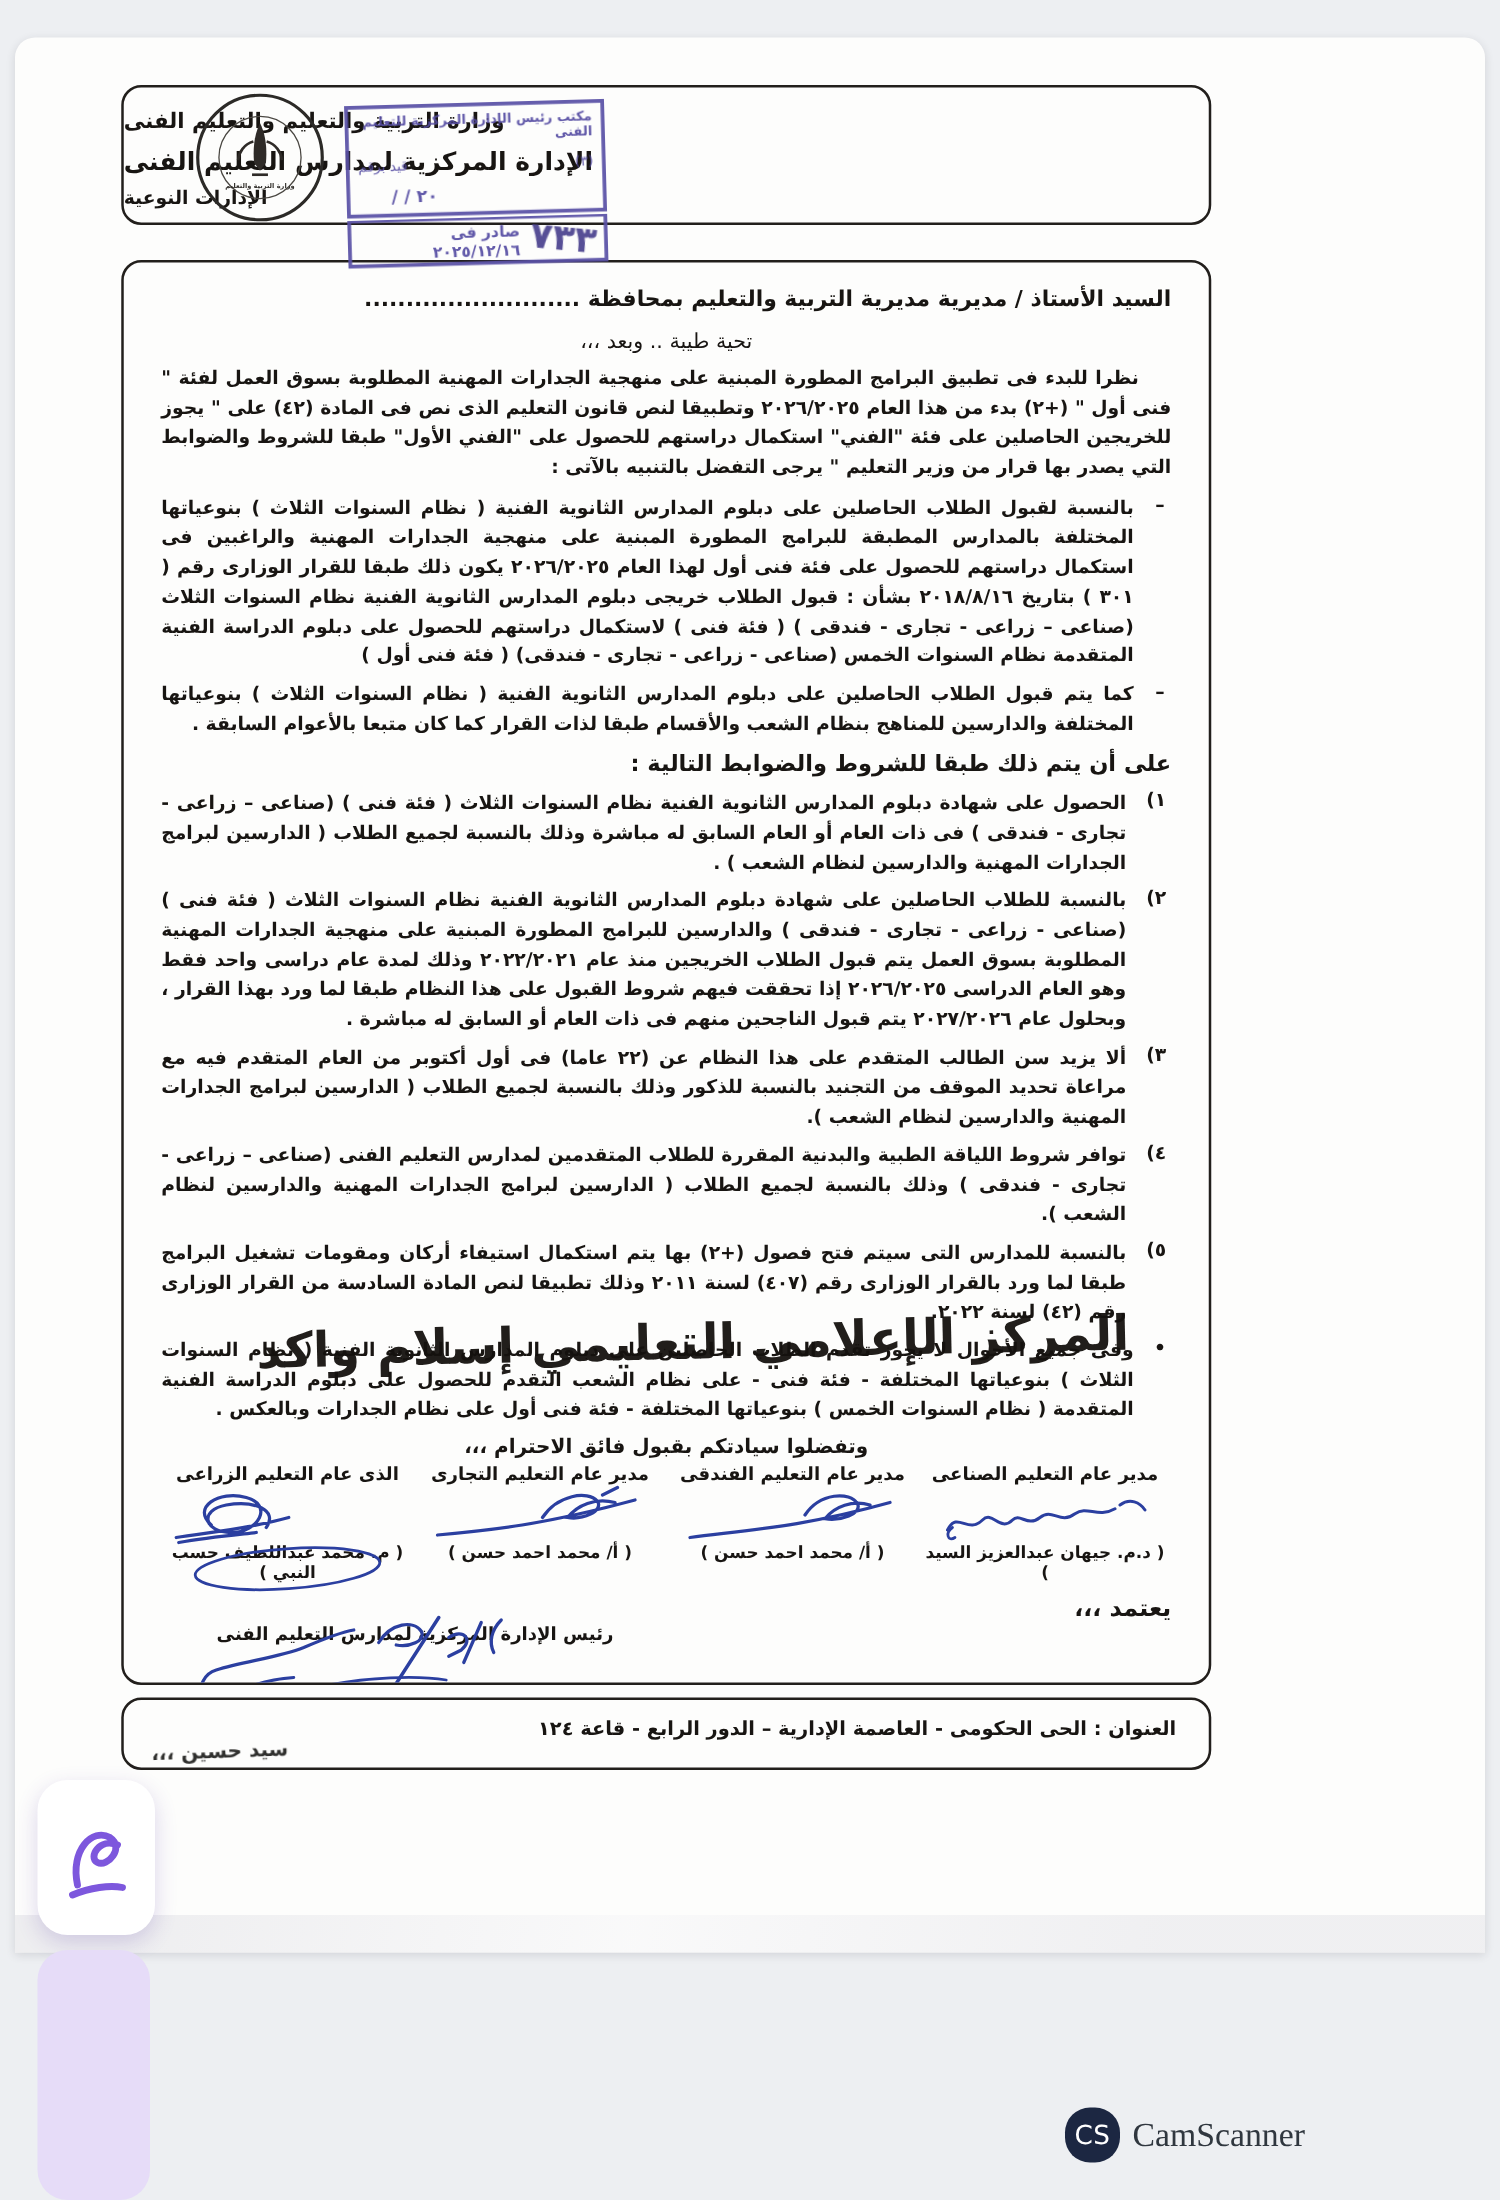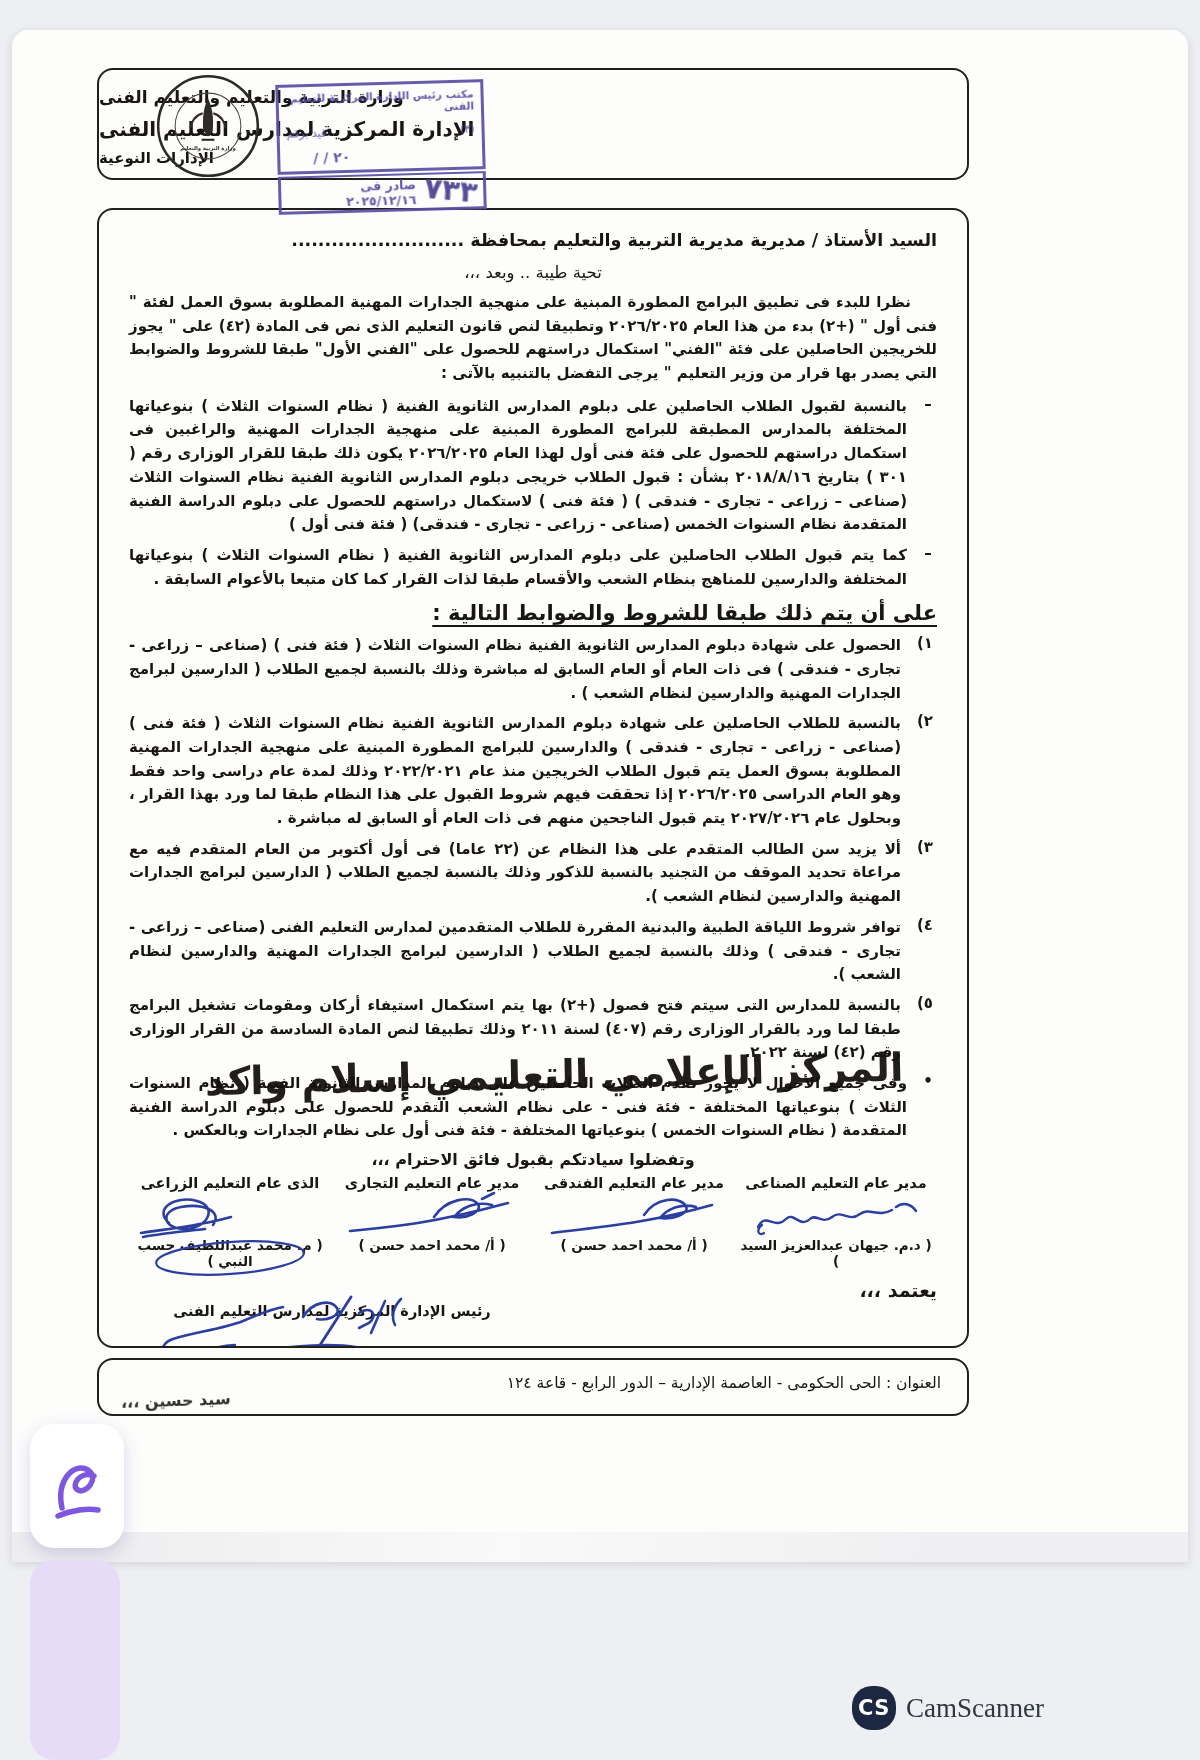--- a/index.html
+++ b/index.html
@@ -39,21 +39,21 @@
   
   .main-box{margin-top:28px;height:1140px;padding:20px 30px 14px 30px;position:relative;overflow:hidden}
   .addressee{font-size:17.5px;font-weight:700}
   .greeting{font-size:16.5px;font-weight:400;text-align:center;margin:13px 0 9px}
   .para{font-size:15px;font-weight:700;line-height:1.58;text-align:justify}
   .intro{text-indent:26px;margin-bottom:9px}
   .li{display:flex;gap:12px;margin-bottom:7px}
   .li .mk{flex:0 0 18px;font-weight:700;font-size:15px;text-align:center}
   .li .tx{flex:1}
   .num .mk{flex:0 0 24px}
-  .cond-head{font-size:21px;font-weight:700;margin:10px 0 9px;text-decoration:underline;text-underline-offset:5px;text-decoration-thickness:1.6px}
+  .cond-head{font-size:18px;font-weight:700;margin:10px 0 9px;text-underline-offset:5px;text-decoration-thickness:1.6px}
   .closing{font-size:16px;font-weight:700;text-align:center;margin:4px 0 6px}
 
   .watermark{position:absolute;top:842px;right:64px;font-size:39px;font-weight:700;color:#14110e;
          white-space:nowrap;transform:rotate(-1.2deg);letter-spacing:.5px;opacity:.94;z-index:4;pointer-events:none}
 
   
   .sig-row{display:flex;margin-top:6px}
   .sig-col{flex:1 1 25%;text-align:center;position:relative}
   .sig-title{font-size:14.5px;font-weight:700}
   .sig-svg{display:block;margin:-4px auto -8px;height:58px}
@@ -62,27 +62,27 @@
 
   .approve-label{font-size:19px;font-weight:700;margin:10px 0 2px}
   .approval{position:relative;height:110px;width:350px;margin-right:430px}
   .appr-title{font-size:14.5px;font-weight:700;text-align:center;position:relative;z-index:1}
   .appr-sig{position:absolute;left:-14px;top:-16px;z-index:2}
   .hand-num{position:absolute;color:#2b3fa0;font-weight:700;z-index:2;font-family:"DejaVu Sans",sans-serif}
   .hn1{font-size:27px;left:140px;top:50px;transform:rotate(-7deg)}
 
   
   .footer-box{margin-top:10px;height:58px;position:relative;padding:14px 18px 0 0}
-  .address{font-size:15.5px;font-weight:400;text-align:right;padding-right:8px}
+  .address{font-size:15.5px;font-weight:700;text-align:right;padding-right:8px}
   .hand-name{position:absolute;left:22px;bottom:4px;font-size:16px;font-weight:700;color:#30302e;
          transform:rotate(-2deg);filter:blur(.2px)}
 
   
   .brand{position:absolute;left:852px;top:1686px;display:flex;align-items:center;gap:10px}
-  .brand-badge{width:44px;height:44px;border-radius:20px;background:#1c2742;color:#fff;font-weight:700;
+  .brand-badge{width:44px;height:44px;border-radius:20px;background:#1c2742;color:#fff;font-weight:400;
          font-size:21px;display:flex;align-items:center;justify-content:center;letter-spacing:.5px}
   .brand-label{font-family:"Liberation Serif",serif;font-size:27px;color:#30373f}
 
   .fab{position:absolute;left:30px;top:1424px;width:94px;height:124px;border-radius:24px;background:#ffffff;
        box-shadow:0 6px 18px rgba(80,50,160,.20);display:flex;align-items:center;justify-content:center;cursor:pointer}
   .fab-panel{position:absolute;left:30px;top:1560px;width:90px;height:200px;border-radius:24px;background:#e6dcf8}
 </style>
 </head>
 <body>
 

